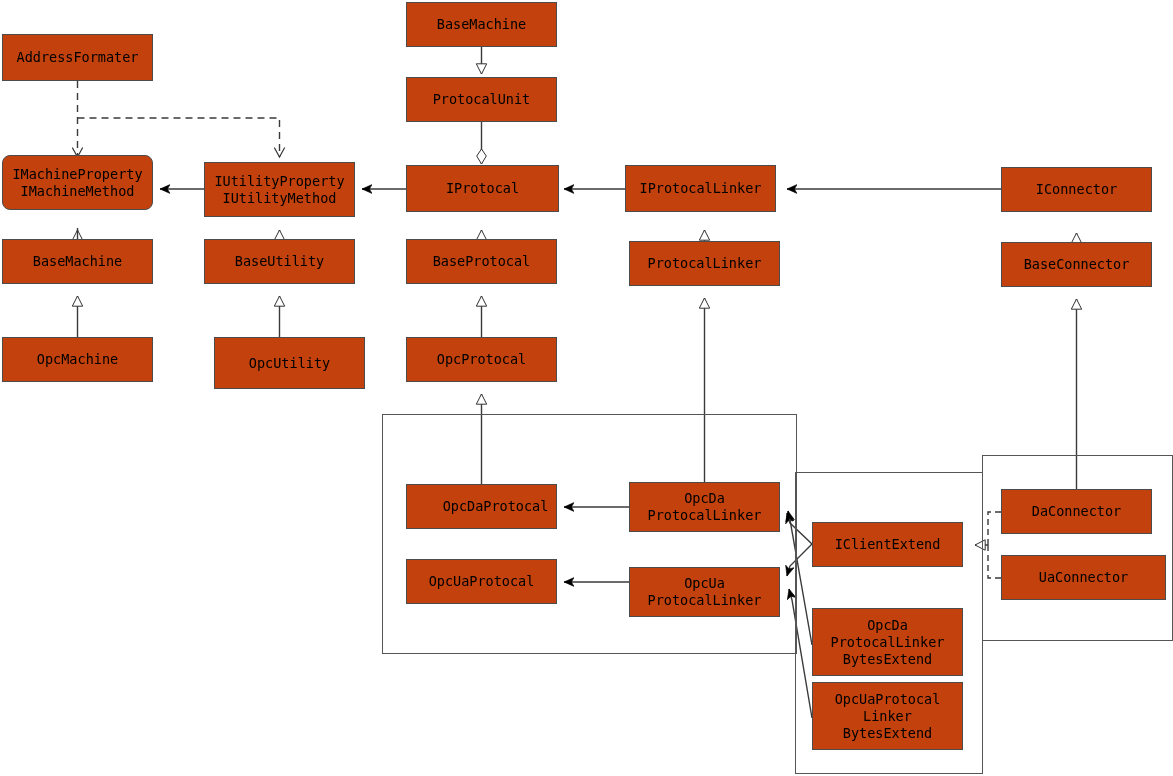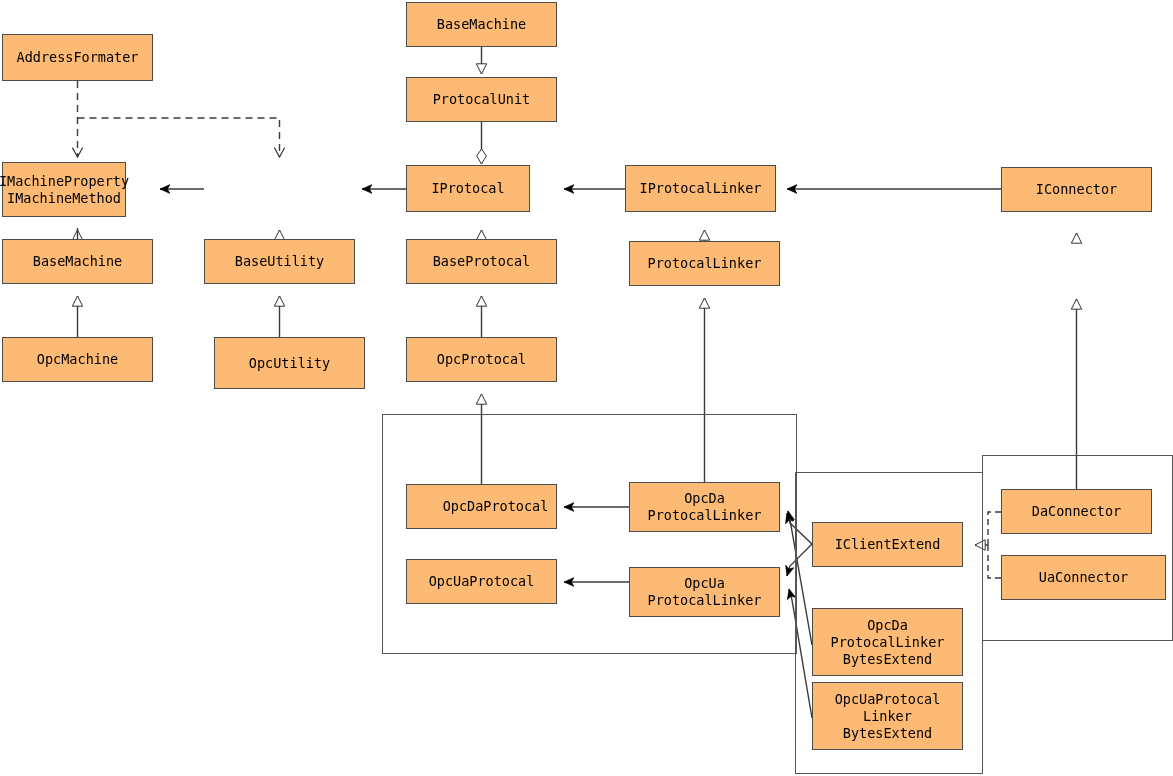--- a/index.html
+++ b/index.html
@@ -20,21 +20,21 @@
     left: 0;
     top: 0;
     width: 1173px;
     height: 776px;
     pointer-events: none;
   }
   .node {
     position: absolute;
     box-sizing: border-box;
     border: 1px solid #4c4c4c;
-    background: #fdba74;
+    background: #c2410c;
     display: flex;
     align-items: center;
     justify-content: center;
     text-align: center;
     color: #000000;
     font-size: 13.5px;
     line-height: 17px;
     letter-spacing: 0px;
     white-space: pre-line;
     z-index: 2;
@@ -114,37 +114,39 @@
       <path d="M988,545 L975,545" stroke-dasharray="6,4" marker-end="url(#m-hollow)"></path>
     </g>
   </svg>
 
   <div class="group-rect" style="left:382px; top:414px; width:415px; height:240px;"></div>
   <div class="group-rect" style="left:795px; top:472px; width:188px; height:302px;"></div>
   <div class="group-rect" style="left:982px; top:455px; width:191px; height:186px;"></div>
 
   <div class="node" style="left:2px; top:34px; width:151px; height:47px;">AddressFormater</div>
 
-  <div class="node" style="left:2px; top:162px; width:124px; height:55px;">IMachineProperty
+  <div class="node" style="left:2px; top:155px; width:151px; height:55px;border-radius:8px;">IMachineProperty
 IMachineMethod</div>
 
   <div class="node" style="left:2px; top:239px; width:151px; height:45px;">BaseMachine</div>
 
   <div class="node" style="left:2px; top:337px; width:151px; height:45px;">OpcMachine</div>
 
+  <div class="node" style="left:204px; top:162px; width:151px; height:55px;">IUtilityProperty
+IUtilityMethod</div>
 
   <div class="node" style="left:204px; top:239px; width:151px; height:45px;">BaseUtility</div>
 
   <div class="node" style="left:204px; top:337px; width:151px; height:52px;margin-left:10px;">OpcUtility</div>
 
   <div class="node" style="left:406px; top:2px; width:151px; height:45px;">BaseMachine</div>
 
   <div class="node" style="left:406px; top:77px; width:151px; height:45px;">ProtocalUnit</div>
 
-  <div class="node" style="left:406px; top:165px; width:124px; height:47px;">IProtocal</div>
+  <div class="node" style="left:406px; top:165px; width:153px; height:47px;">IProtocal</div>
 
   <div class="node" style="left:406px; top:239px; width:151px; height:45px;">BaseProtocal</div>
 
   <div class="node" style="left:406px; top:337px; width:151px; height:45px;">OpcProtocal</div>
 
   <div class="node" style="left:406px; top:484px; width:151px; height:45px;padding-left:28px;">OpcDaProtocal</div>
 
   <div class="node" style="left:406px; top:559px; width:151px; height:45px;">OpcUaProtocal</div>
 
   <div class="node" style="left:625px; top:165px; width:151px; height:47px;">IProtocalLinker</div>
@@ -162,18 +164,19 @@
   <div class="node" style="left:812px; top:608px; width:151px; height:68px;">OpcDa
 ProtocalLinker
 BytesExtend</div>
 
   <div class="node" style="left:812px; top:682px; width:151px; height:68px;">OpcUaProtocal
 Linker
 BytesExtend</div>
 
   <div class="node" style="left:1001px; top:167px; width:151px; height:45px;">IConnector</div>
 
+  <div class="node" style="left:1001px; top:242px; width:151px; height:45px;">BaseConnector</div>
 
   <div class="node" style="left:1001px; top:489px; width:151px; height:45px;">DaConnector</div>
 
   <div class="node" style="left:1001px; top:555px; width:165px; height:45px;">UaConnector</div>
 
 </div>
 
 </body></html>

